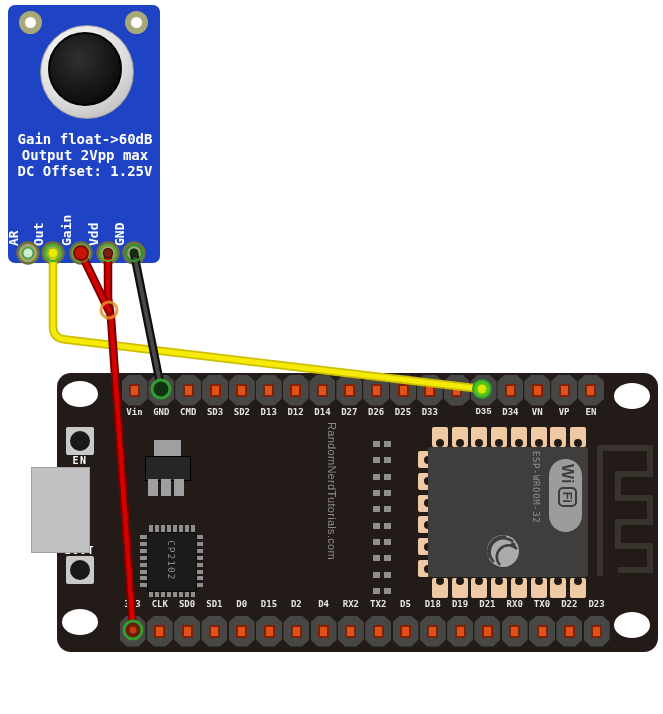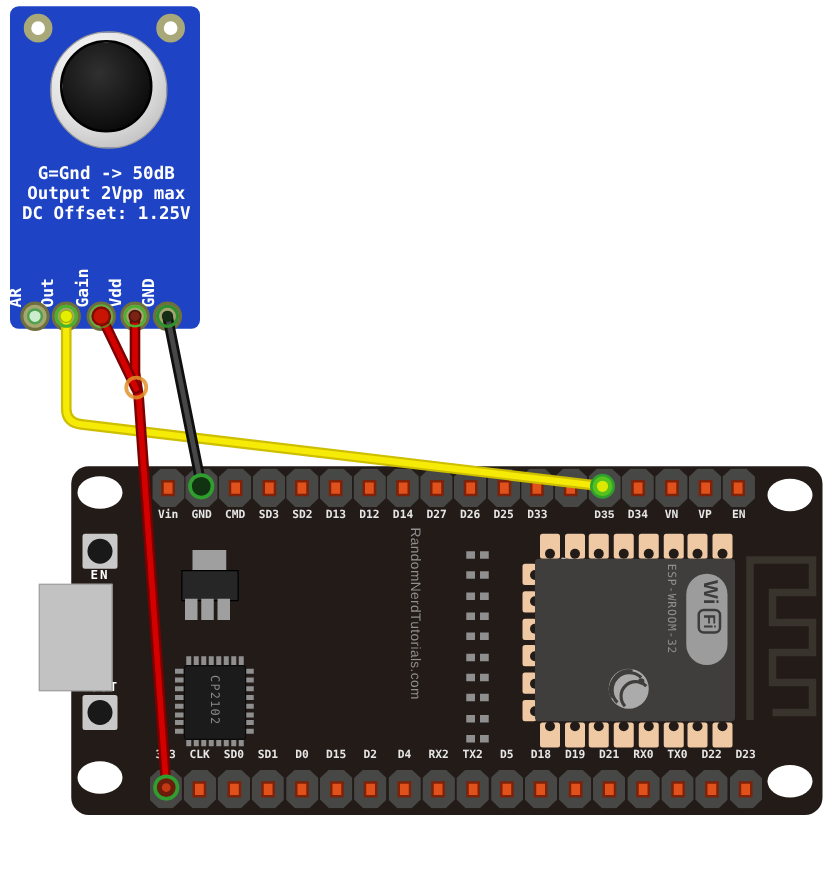--- a/index.html
+++ b/index.html
@@ -69,21 +69,21 @@
 <body>
 
 <div id="stage">
 
   <div class="abs" id="sensor">
     <div class="abs mount-hole" style="left:11px;top:6px;"></div>
     <div class="abs mount-hole" style="left:117px;top:6px;"></div>
     <div class="abs" id="mic-outer">
       <div class="abs" id="mic-inner"></div>
     </div>
-    <div class="abs" id="sensor-specs"><div class="spec-line">G=Gnd -&gt; 50dB</div><div class="spec-line">Output 2Vpp max</div><div class="spec-line">DC Offset: 1.25V</div></div>
+    <div class="abs" id="sensor-specs"><div class="spec-line">Gain float-&gt;60dB</div><div class="spec-line">Output 2Vpp max</div><div class="spec-line">DC Offset: 1.25V</div></div>
     <div class="abs" id="sensor-pin-labels">
         <span class="sensor-pin-label" style="left: 13px; top: 227px;">AR</span>
         <span class="sensor-pin-label" style="left: 38px; top: 227px;">Out</span>
         <span class="sensor-pin-label" style="left: 66px; top: 227px;">Gain</span>
         <span class="sensor-pin-label" style="left: 93px; top: 227px;">Vdd</span>
         <span class="sensor-pin-label" style="left: 119px; top: 227px;">GND</span>
       </div>
   </div>
 
   <div class="abs" id="esp">

